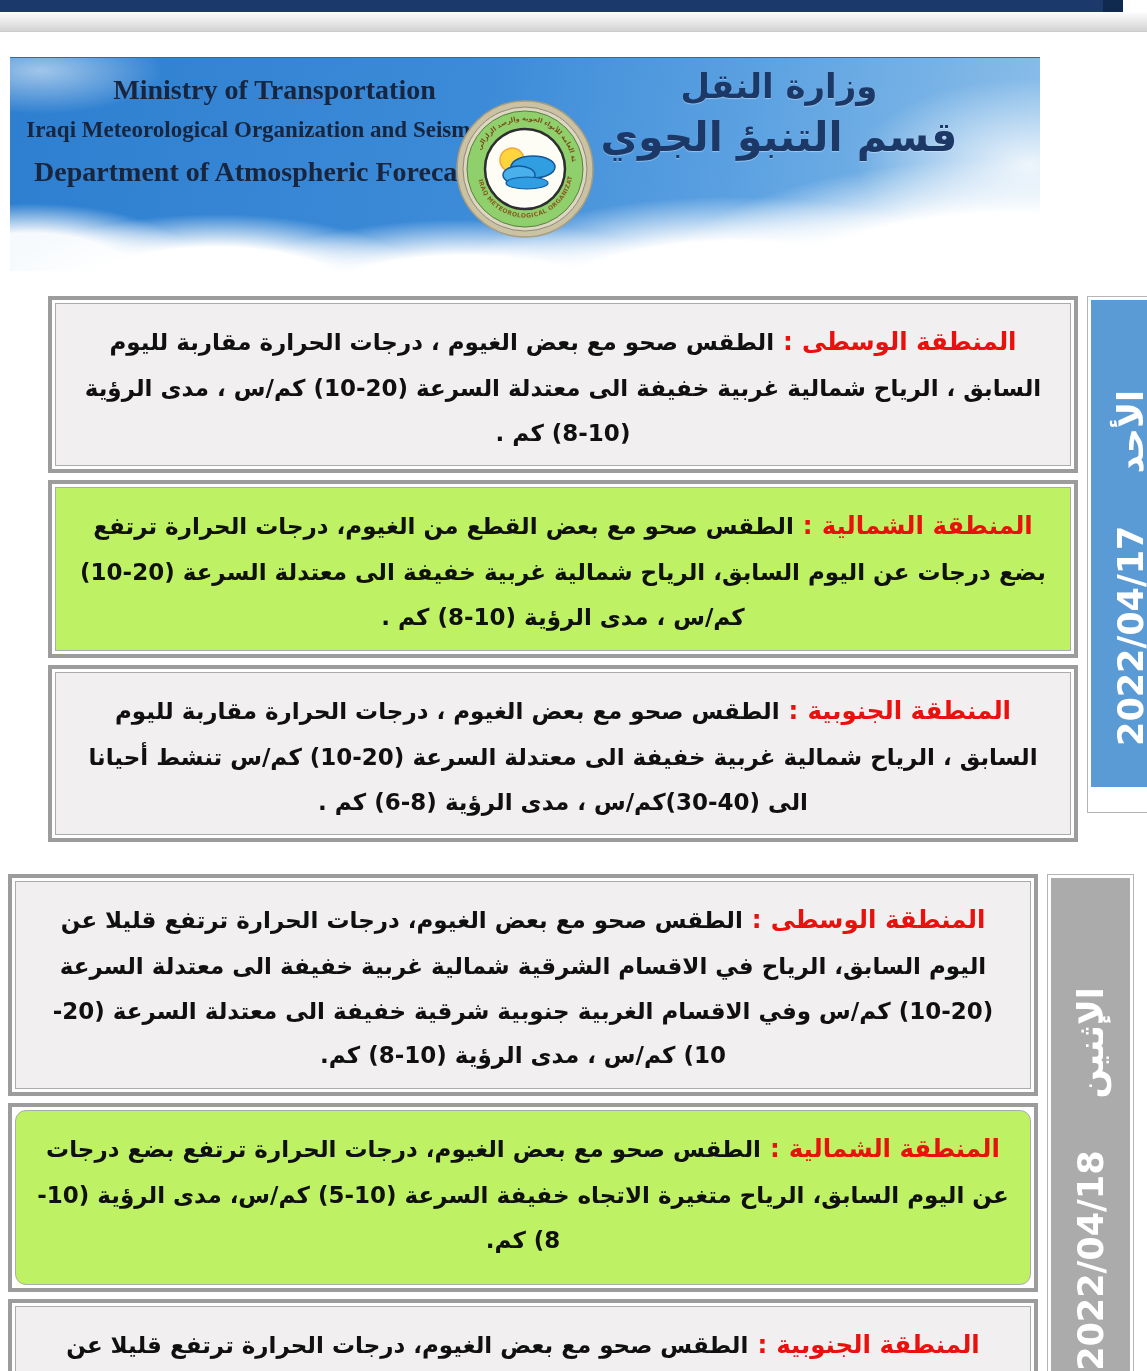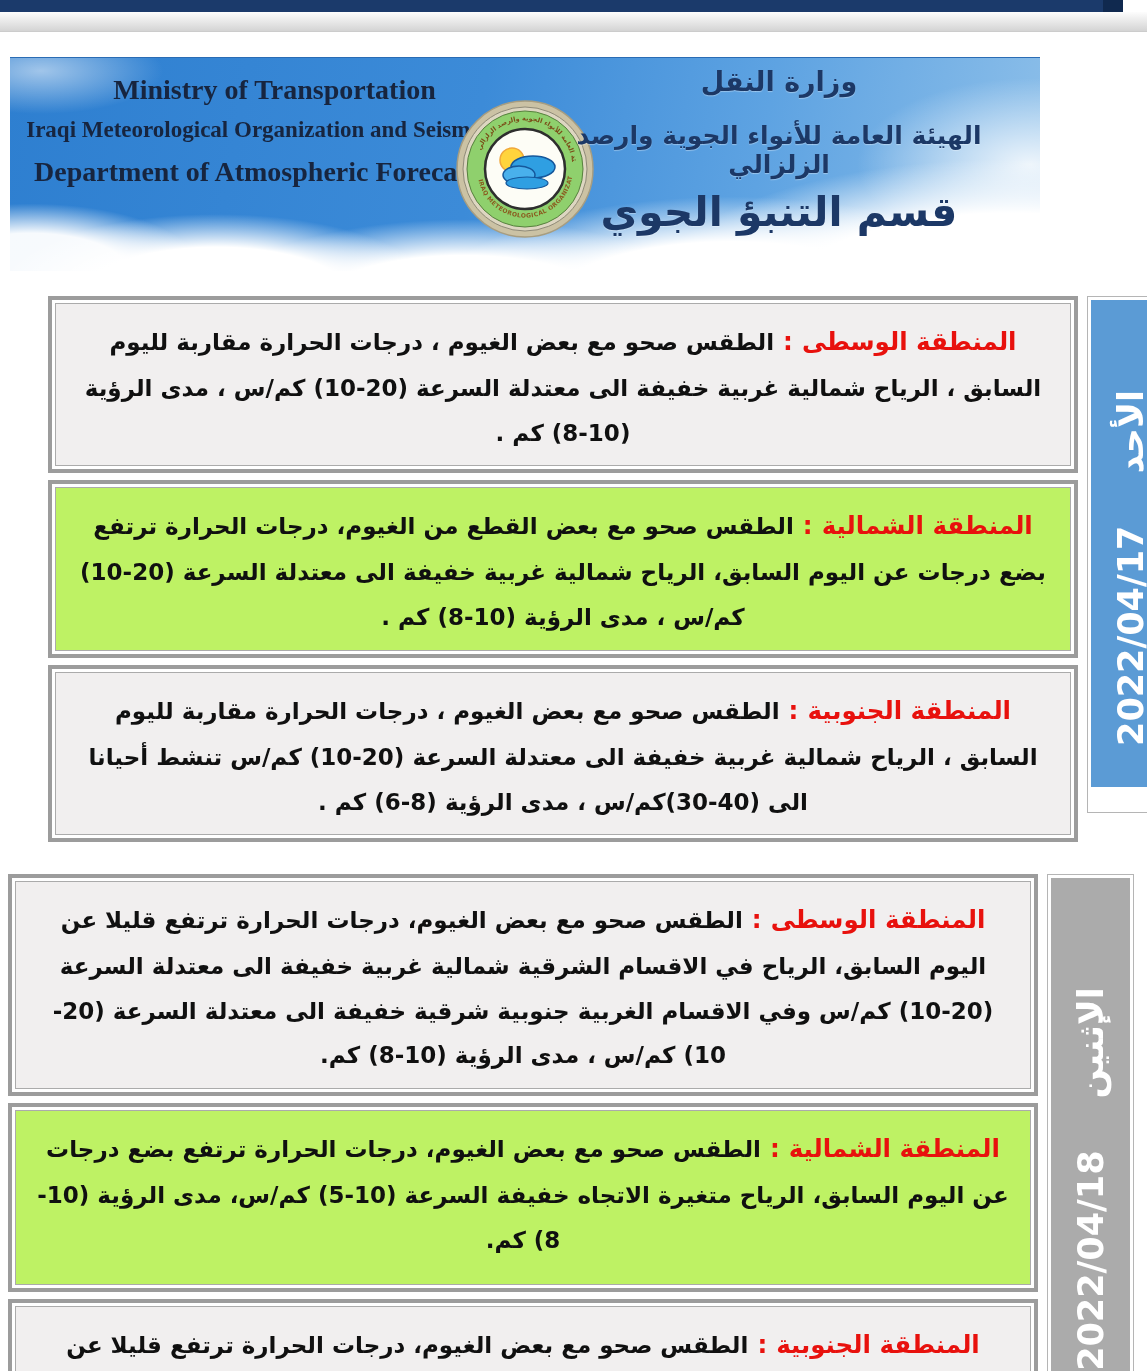--- a/index.html
+++ b/index.html
@@ -26,21 +26,21 @@
       linear-gradient(100deg,#2e7fd0 0%,#3c8bd8 45%,#5ea3e2 72%,#8dbfe9 100%);
     border-top:1px solid #2a6cb4;
   }
   .eng{position:absolute;left:12px;top:16px;width:505px;text-align:center;
     color:#17253f;font-family:"Liberation Serif",serif;font-weight:700;}
   .eng .l1{font-size:28px;margin-bottom:11px;}
   .eng .l2{font-size:23px;margin-bottom:13px;}
   .eng .l3{font-size:28px;}
   .arb{position:absolute;right:36px;top:8px;width:450px;text-align:center;direction:rtl;
     color:#1c3866;font-weight:700;text-shadow:0 1px 1px rgba(255,255,255,.35);}
-  .arb .a1{font-size:27px;margin-bottom:24px;}
+  .arb .a1{font-size:34px;margin-bottom:7px;}
   .arb .a2{font-size:25px;margin-bottom:9px;}
   .arb .a3{font-size:41px;}
   .logo{position:absolute;left:calc(50% - 70px);top:41px;width:140px;height:140px;}
   
   .group{position:absolute;left:8px;display:flex;gap:9px;}
   .g1{top:296px;padding-left:40px;} .g2{top:874px;}
   .col{width:1030px;display:flex;flex-direction:column;gap:7px;}
   .fbox{border:4px solid #9c9c9c;background:#ffffff;padding:3px;}
   .finner{border:1px solid #ababab;padding:14px 20px 10px;direction:rtl;text-align:center;}
   .bg-a{background:#f1efef;} .bg-b{background:#bef264;}
@@ -92,21 +92,20 @@
         <textPath href="#arcT" startOffset="8%">الهيئة العامة للأنواء الجوية والرصد الزلزالي</textPath>
       </text>
       <text font-size="6" fill="#8a5a1e" font-weight="bold" letter-spacing="0.4">
         <textPath href="#arcB" startOffset="2%">IRAQ METEOROLOGICAL ORGANIZATION &amp; SEISMOLOGY</textPath>
       </text>
     </svg>
   </div>
 
   <div class="arb">
     <div class="a1">وزارة النقل</div>
-    <div class="a2">الهيئة العامة للأنواء الجوية وارصد الزلزالي</div>
     <div class="a3">قسم التنبؤ الجوي</div>
   </div>
 </div>
 
 <div class="group g1">
   <div class="col">
     <div class="fbox">
       <div class="finner bg-a" style="min-height:131px;">
         <p class="ftext"><span class="region">المنطقة الوسطى</span><span class="colon">:</span><span>الطقس صحو مع بعض الغيوم ، درجات الحرارة مقاربة لليوم السابق ، الرياح شمالية غربية خفيفة الى معتدلة السرعة (20-10) كم/س ، مدى الرؤية (10-8) كم .</span></p>
       </div>
@@ -133,21 +132,21 @@
 </div>
 
 <div class="group g2">
   <div class="col">
     <div class="fbox">
       <div class="finner bg-a" style="min-height:131px;">
         <p class="ftext"><span class="region">المنطقة الوسطى</span><span class="colon">:</span><span>الطقس صحو مع بعض الغيوم، درجات الحرارة ترتفع قليلا عن اليوم السابق، الرياح في الاقسام الشرقية شمالية غربية خفيفة الى معتدلة السرعة (20-10) كم/س وفي الاقسام الغربية جنوبية شرقية خفيفة الى معتدلة السرعة (20-10) كم/س ، مدى الرؤية (10-8) كم.</span></p>
       </div>
     </div>
     <div class="fbox">
-      <div class="finner bg-b" style="min-height:149px;">
+      <div class="finner bg-b" style="min-height:149px;border-radius:11px;">
         <p class="ftext"><span class="region">المنطقة الشمالية</span><span class="colon">:</span><span>الطقس صحو مع بعض الغيوم، درجات الحرارة ترتفع بضع درجات عن اليوم السابق، الرياح متغيرة الاتجاه خفيفة السرعة (10-5) كم/س، مدى الرؤية (10-8) كم.</span></p>
       </div>
     </div>
     <div class="fbox">
       <div class="finner bg-a" style="min-height:230px;">
         <p class="ftext"><span class="region">المنطقة الجنوبية</span><span class="colon">:</span><span>الطقس صحو مع بعض الغيوم، درجات الحرارة ترتفع قليلا عن اليوم السابق، الرياح شمالية غربية خفيفة الى معتدلة السرعة (20-10) كم/س ، مدى الرؤية (10-8) كم.</span></p>
       </div>
     </div>
   </div>
   <div class="sidebar sb2">

